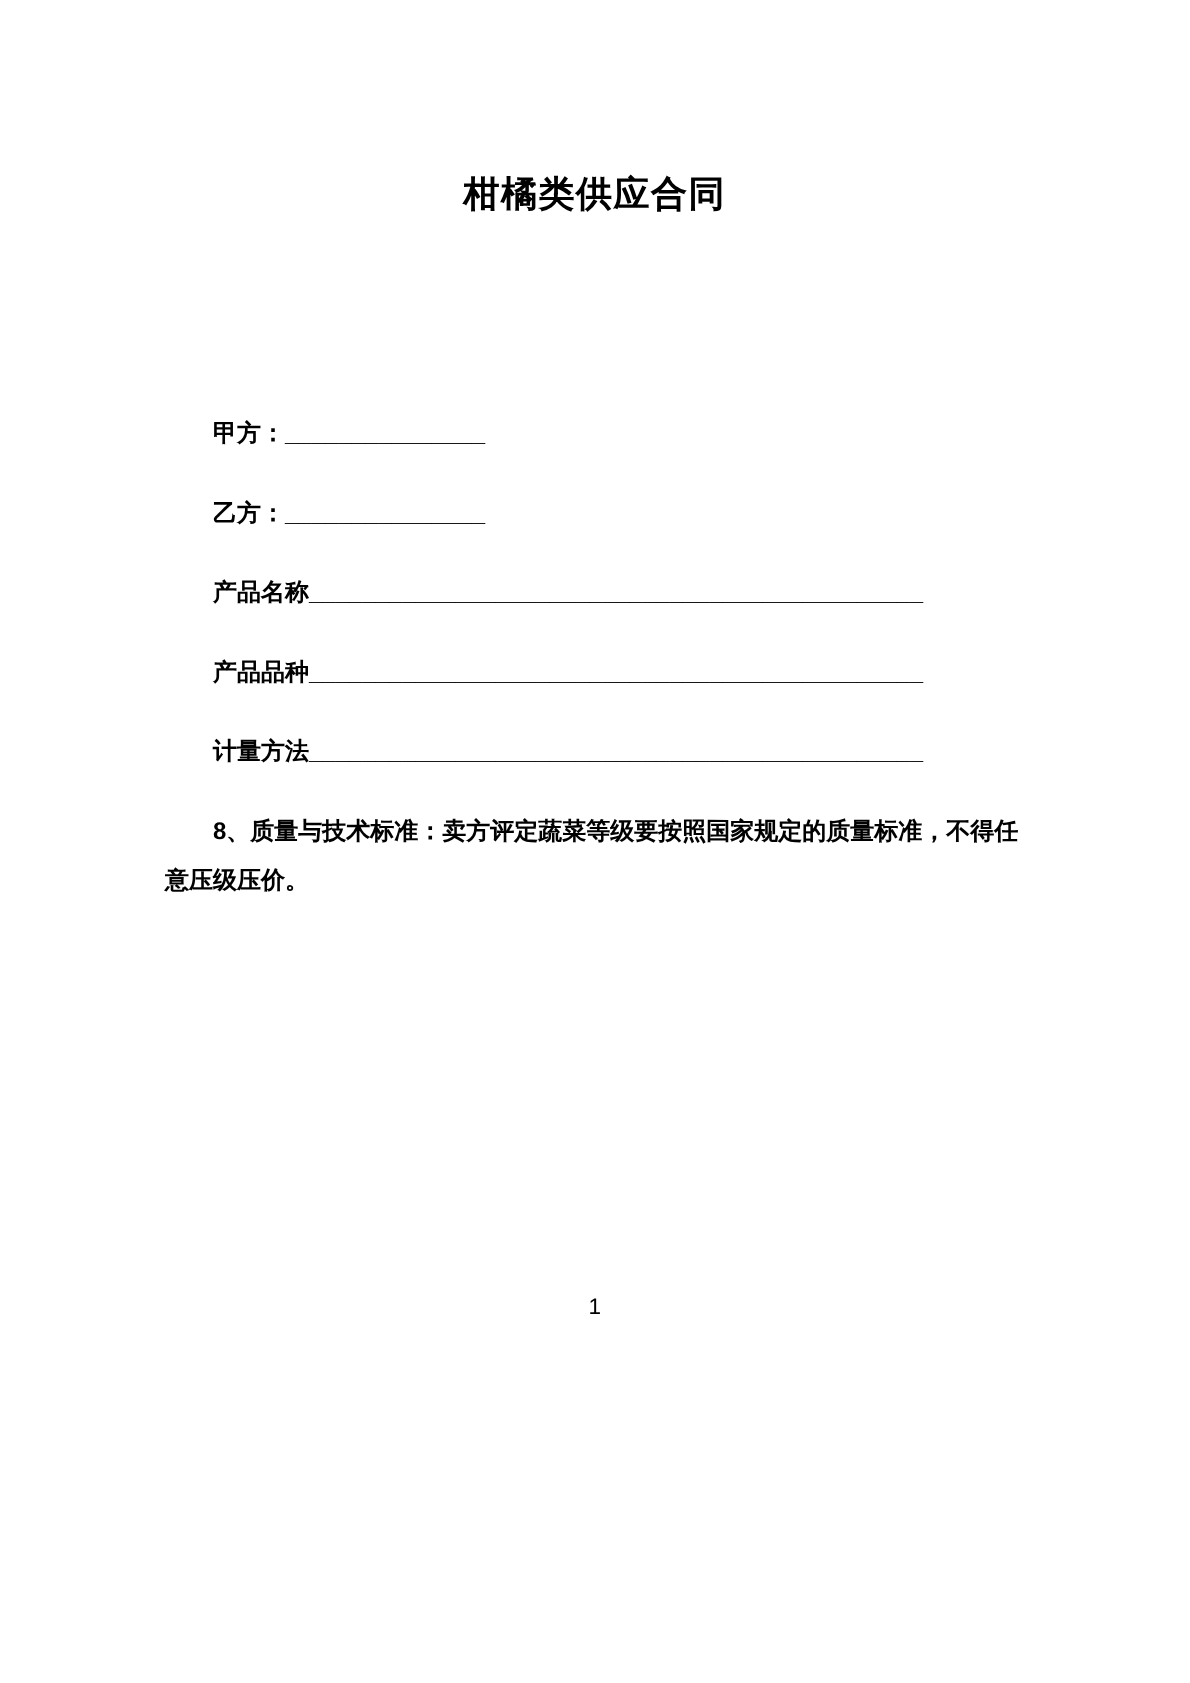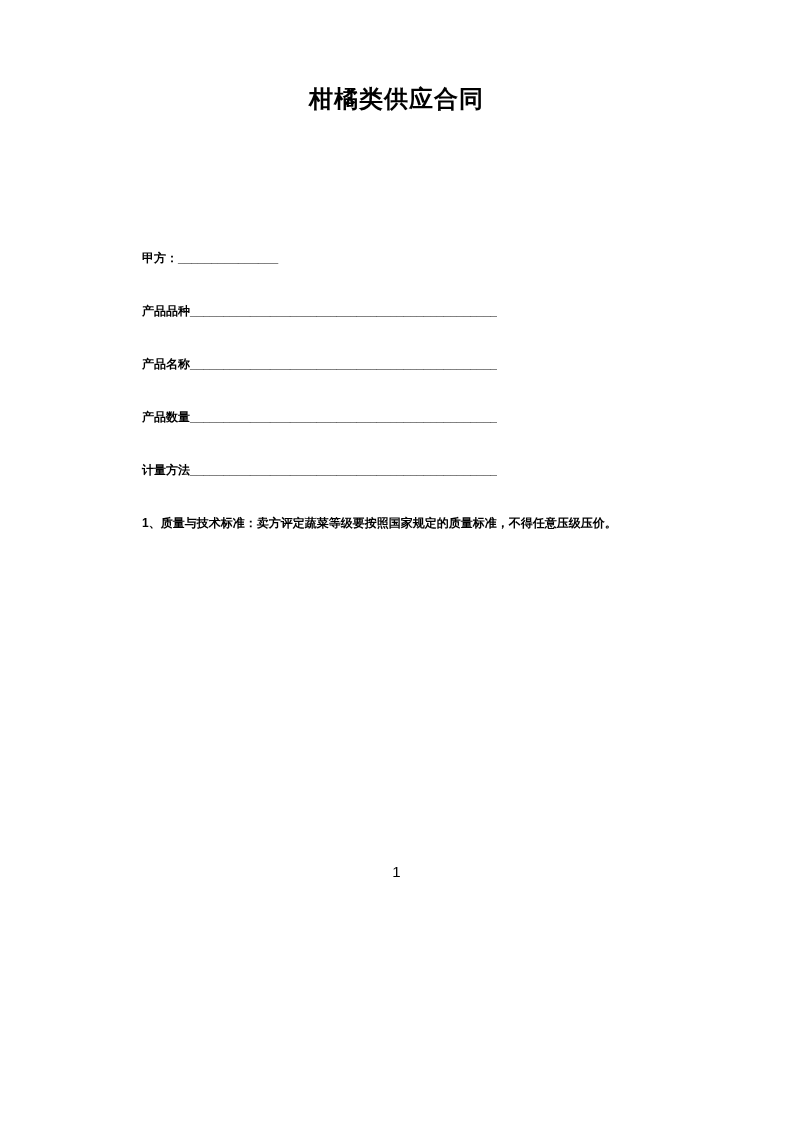--- a/index.html
+++ b/index.html
@@ -9,33 +9,33 @@
     height: 1122px;
     font-family: "Liberation Sans", "DejaVu Sans", sans-serif;
     color: #000000;
     position: relative;
   }
   .page {
     position: relative;
     width: 793px;
     height: 930px;
     background: #ffffff;
-    padding: 84px 110px 0 110px;
+    padding: 115px 110px 0 110px;
     overflow: hidden;
   }
   .doc-title {
     font-size: 24px;
     font-weight: 700;
     line-height: 30px;
     text-align: center;
     margin-bottom: 128px;
     letter-spacing: 1px;
   }
   .line {
-    font-size: 12px;
+    font-size: 16px;
     font-weight: 700;
     line-height: 33px;
     margin-bottom: 20px;
   }
   .indent { text-indent: 32px; }
   .blank {
     font-weight: 700;
     letter-spacing: 0;
     white-space: nowrap;
   }
@@ -52,32 +52,32 @@
 </style>
 </head>
 <body>
 
 <div class="page">
 
   <h1 class="doc-title">柑橘类供应合同</h1>
 
   <p class="line indent"><span>甲方：</span><span class="blank">_______________</span></p>
 
+  <p class="line indent"><span>乙方：</span><span class="blank">_______________</span></p>
 
 
 
 
+  <p class="line indent"><span>产品名称</span><span class="blank">______________________________________________</span></p>
+
   <p class="line indent"><span>产品品种</span><span class="blank">______________________________________________</span></p>
 
-  <p class="line indent"><span>产品名称</span><span class="blank">______________________________________________</span></p>
-
-  <p class="line indent"><span>产品数量</span><span class="blank">______________________________________________</span></p>
 
 
   <p class="line indent"><span>计量方法</span><span class="blank">______________________________________________</span></p>
 
 
 
-  <p class="line indent">1、质量与技术标准：卖方评定蔬菜等级要按照国家规定的质量标准，不得任意压级压价。</p>
+  <p class="line indent">8、质量与技术标准：卖方评定蔬菜等级要按照国家规定的质量标准，不得任意压级压价。</p>
 
   <div class="page-number">1</div>
 
 </div>
 
 </body></html>

